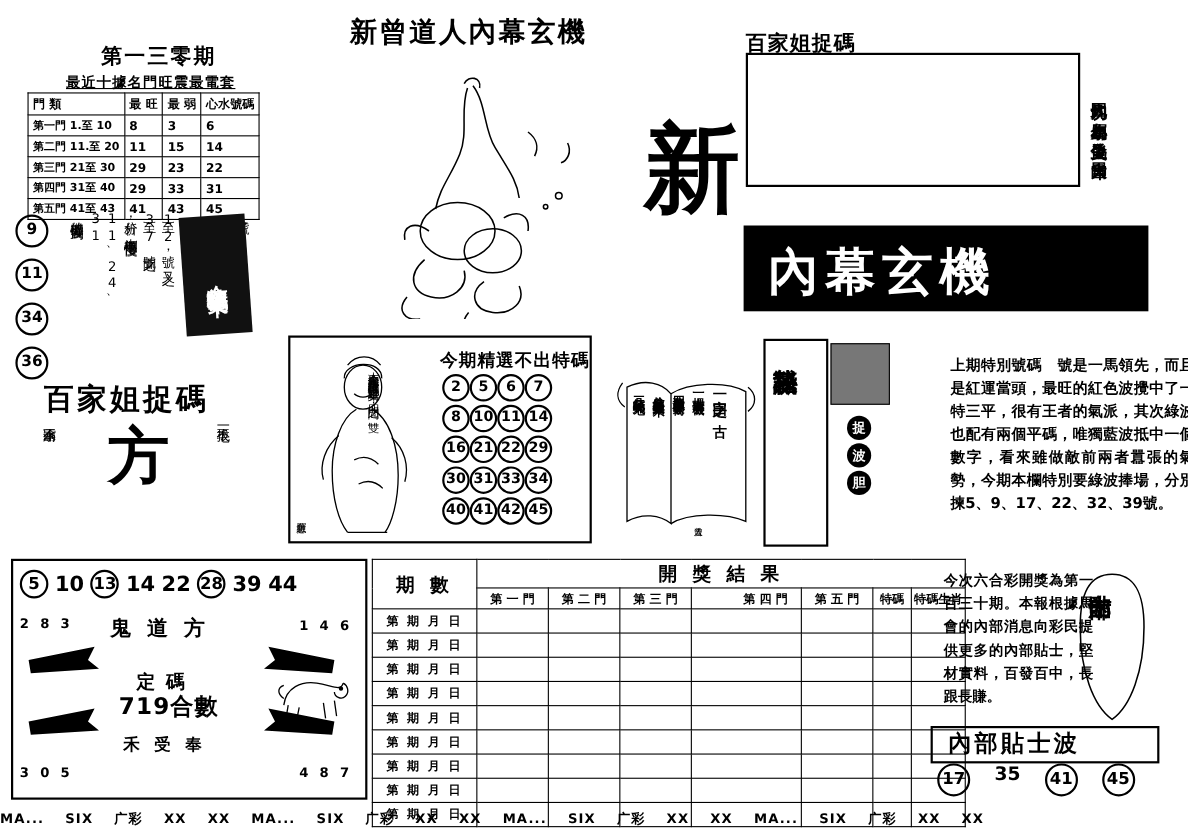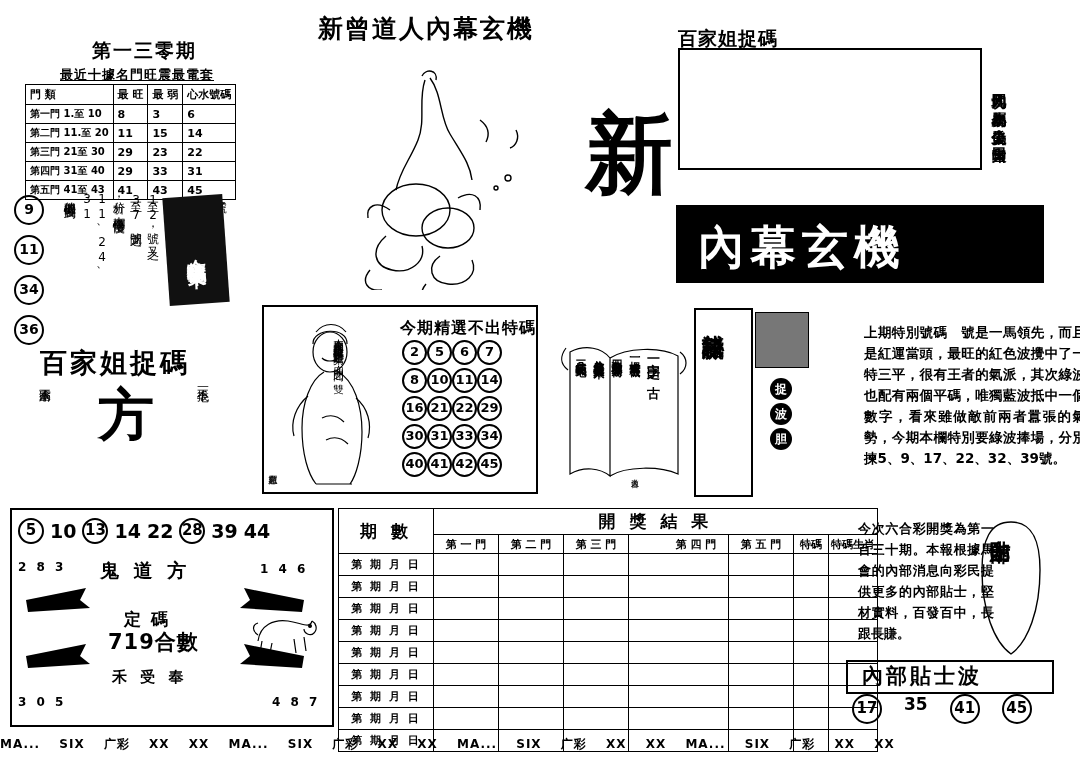--- a/index.html
+++ b/index.html
@@ -284,21 +284,21 @@
     <div class="x o">5</div>
     <div class="x">10</div>
     <div class="x o">13</div>
     <div class="x">14</div>
     <div class="x">22</div>
     <div class="x o">28</div>
     <div class="x">39</div>
     <div class="x">44</div>
   </div>
   <div class="corner" style="left:18px;top:560px;text-align:right;">2 8 3</div>
-  <div class="corner" style="left:260px;top:562px;text-align:center;">1 4 6</div>
+  <div class="corner" style="left:272px;top:562px;text-align:center;">1 4 6</div>
   <div class="corner" style="left:18px;top:695px;">3 0 5</div>
   <div class="corner" style="left:272px;top:695px;">4 8 7</div>
   <div class="gdao">鬼 道 方</div>
   <div class="dingma">定 碼</div>
   <div class="heshu">719合數</div>
   <div class="hsy">禾 受 奉</div>
 
   <svg class="abs" style="left:20px;top:578px;" width="290" height="110">
     <g fill="#000">
       <polygon points="6,22 66,10 60,22 70,30 8,34"></polygon>

